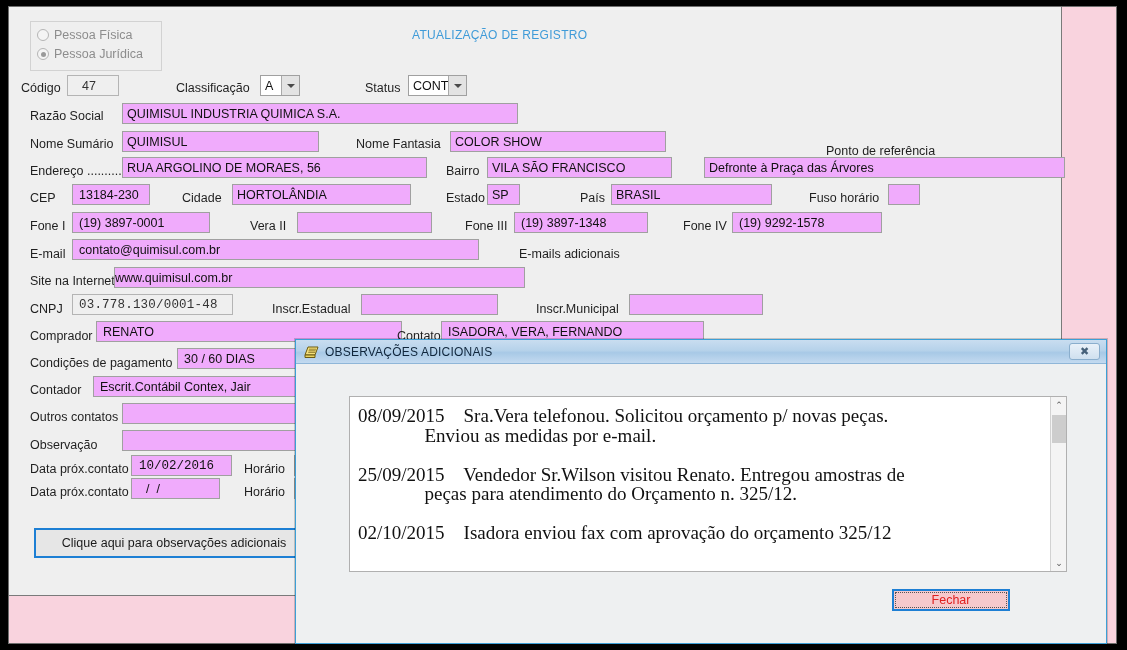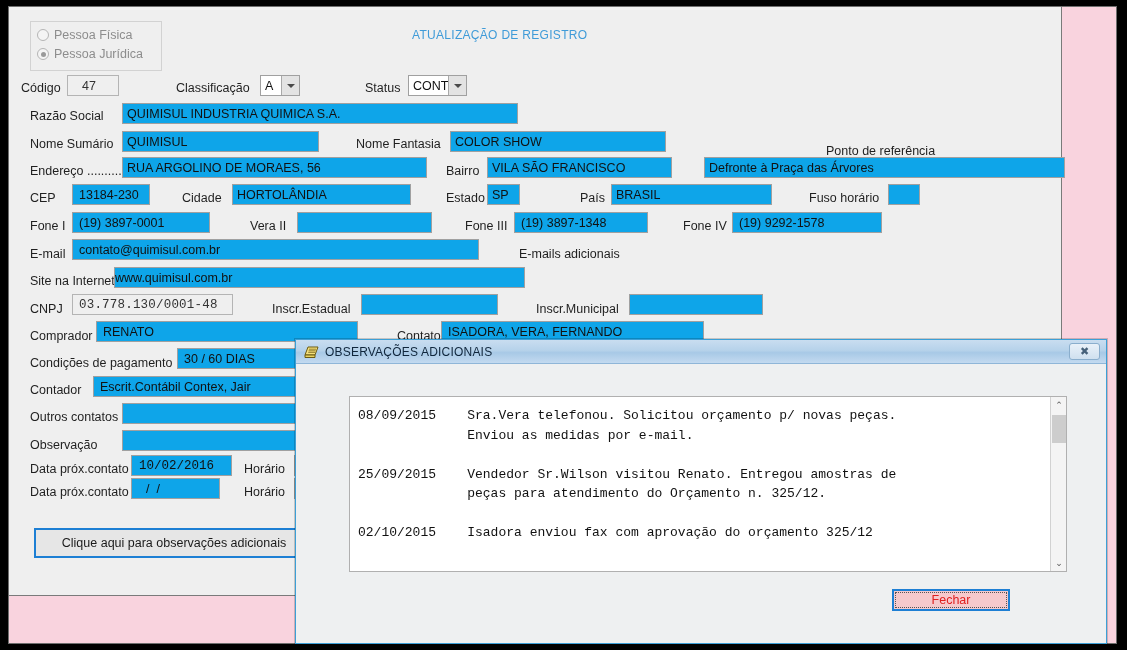--- a/index.html
+++ b/index.html
@@ -20,21 +20,21 @@
     background:#f9d3de;border-left:1px solid #7a7a7a;box-sizing:border-box;
   }
   .pink-bottom{
     position:absolute;left:0;bottom:0;width:1054px;height:48px;
     background:#f9d3de;border-top:1px solid #7a7a7a;box-sizing:border-box;
   }
 
   
   .lbl{position:absolute;white-space:nowrap;font-size:12.5px;color:#1f1f1f;line-height:16px;}
   .fld{
-    position:absolute;background:#0ea5e9;border:1px solid #a0a0a0;box-sizing:border-box;
+    position:absolute;background:#f0abfc;border:1px solid #a0a0a0;box-sizing:border-box;
     font-family:"Liberation Sans",sans-serif;font-size:12.5px;color:#111;
     padding:1px 4px;line-height:normal;display:flex;align-items:center;
     white-space:pre;overflow:hidden;
   }
   .fld.multi{display:block;white-space:pre-wrap;padding-top:3px;line-height:15px;}
   .fld.ro{background:#efefef;border:1px solid #b4b4b4;color:#333;}
   .fld.mono{font-family:"Liberation Mono",monospace;font-size:12.5px;letter-spacing:.2px;}
   .fld.num{justify-content:flex-end;padding-right:22px;}
   .fld.ctr{justify-content:flex-start;}
 
@@ -105,21 +105,21 @@
     border:1px solid #8aaecd;border-radius:3px;box-sizing:border-box;
     display:flex;align-items:center;justify-content:center;
     font-size:11px;color:#46617a;font-family:"Liberation Sans",sans-serif;
   }
   .notes-box{
     position:absolute;left:53px;top:56px;width:718px;height:176px;
     background:#fff;border:1px solid #b0b0b0;box-sizing:border-box;overflow:hidden;
   }
   .notes-text{
     position:absolute;left:8px;top:9px;right:4px;
-    font-family:Liberation Mono, monospace;font-size:13px;line-height:19.5px;
+    font-family:Liberation Serif, serif;font-size:19px;line-height:19.5px;
     color:#111;white-space:pre;letter-spacing:0px;
   }
   .vscroll{
     position:absolute;right:0;top:0;width:16px;height:100%;
     background:#f4f4f4;border-left:1px solid #d2d2d2;box-sizing:border-box;
   }
   .vscroll .sb-btn{
     position:absolute;left:0;width:16px;height:16px;display:flex;
     align-items:center;justify-content:center;color:#555;font-size:9px;
   }
@@ -237,21 +237,21 @@
     <div class="lbl" style="left:21px;top:294px;">CNPJ</div>
     <div class="fld ro mono" style="left:63px;top:287px;width:161px;height:21px;padding-left:6px;">03.778.130/0001-48</div>
 
     <div class="lbl" style="left:263px;top:294px;">Inscr.Estadual</div>
     <div class="fld" style="left:352px;top:287px;width:137px;height:21px;"></div>
 
     <div class="lbl" style="left:527px;top:294px;">Inscr.Municipal</div>
     <div class="fld" style="left:620px;top:287px;width:134px;height:21px;"></div>
 
     <div class="lbl" style="left:21px;top:321px;">Comprador</div>
-    <div class="fld" style="left:87px;top:314px;width:262px;height:21px;padding-left:6px;">RENATO</div>
+    <div class="fld" style="left:87px;top:314px;width:306px;height:21px;padding-left:6px;">RENATO</div>
 
     <div class="lbl" style="left:388px;top:321px;">Contato</div>
     <div class="fld" style="left:432px;top:314px;width:263px;height:21px;padding-left:6px;">ISADORA, VERA, FERNANDO</div>
 
     <div class="lbl" style="left:21px;top:348px;">Condições de pagamento</div>
     <div class="fld" style="left:168px;top:341px;width:136px;height:21px;padding-left:6px;">30 / 60 DIAS</div>
 
     <div class="lbl" style="left:21px;top:375px;">Contador</div>
     <div class="fld" style="left:84px;top:369px;width:220px;height:21px;padding-left:6px;">Escrit.Contábil Contex, Jair</div>
 

